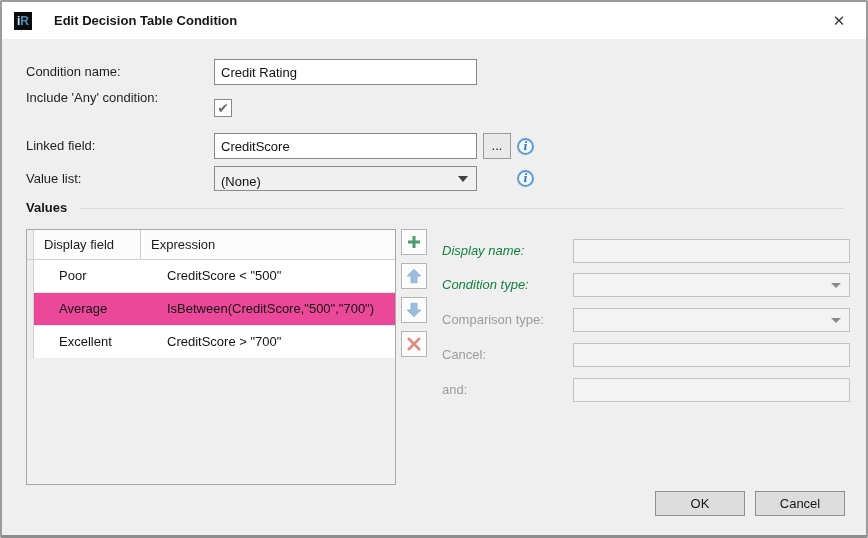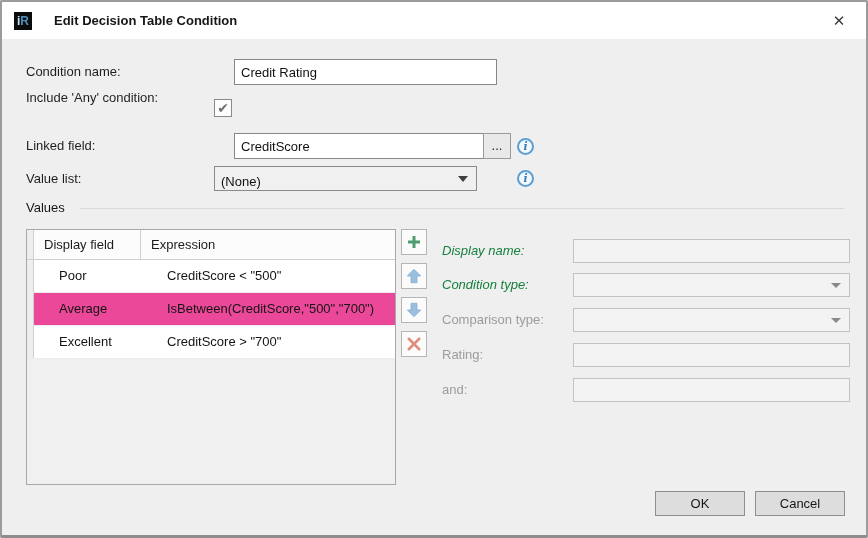--- a/index.html
+++ b/index.html
@@ -12,34 +12,34 @@
             display:flex;align-items:center;justify-content:center;font-size:12px;font-weight:bold;line-height:1;}
   .app-icon .i{color:#bfe3f2;}
   .app-icon .r{color:#4e8fbf;}
   .win-title{position:absolute;left:52px;top:0;height:37px;line-height:37px;font-size:13px;
              font-weight:600;color:#161616;}
   .close-btn{position:absolute;right:8px;top:0;width:38px;height:37px;display:flex;align-items:center;
              justify-content:center;font-size:15px;color:#3c3c3c;cursor:pointer;}
   
   .lbl{position:absolute;left:24px;font-size:13px;color:#1f1f1f;line-height:26px;white-space:nowrap;}
   .txt{position:absolute;left:212px;width:263px;height:26px;background:#ffffff;border:1px solid #878787;
-       font-family:"Liberation Sans",sans-serif;font-size:13px;color:#111;padding:0 6px;outline:none;margin-left:20px;}
+       font-family:"Liberation Sans",sans-serif;font-size:13px;color:#111;padding:0 6px;outline:none;}
   .combo{position:absolute;left:212px;width:263px;height:25px;background:#f0f0f0;border:1px solid #8a8a8a;
          font-size:13px;color:#111;line-height:23px;padding:3px 6px;}
   .combo .arr{position:absolute;right:8px;top:9px;width:0;height:0;border-left:5px solid transparent;
               border-right:5px solid transparent;border-top:6px solid #3f3f3f;}
   .checkbox{position:absolute;left:212px;width:18px;height:18px;background:#fdfdfd;border:1px solid #8a8a8a;
             color:#707070;font-size:14px;line-height:16px;text-align:center;}
   .browse-btn{position:absolute;left:481px;width:28px;height:26px;background:#e9e9e9;border:1px solid #9a9a9a;
               font-size:13px;color:#222;text-align:center;line-height:20px;cursor:pointer;}
   .info-icon{position:absolute;left:515px;width:17px;height:17px;border:2px solid #5b9fd4;border-radius:50%;
              color:#3a7dbd;background:#f4f8fb;font-family:"DejaVu Serif",serif;font-style:italic;font-weight:bold;
              font-size:11px;line-height:13px;text-align:center;}
   
-  .group-title{position:absolute;left:24px;top:198px;font-size:13px;font-weight:normal;color:#161616;}
+  .group-title{position:absolute;left:24px;top:198px;font-size:13px;font-weight:bold;color:#161616;}
   .group-line{position:absolute;left:78px;right:22px;top:206px;height:1px;background:#d9d9d9;}
   .grid{position:absolute;left:24px;top:227px;width:370px;height:256px;border:1px solid #a8a8a8;background:#f0f0f0;}
   .grid-header{display:flex;height:30px;background:#fcfcfc;border-bottom:1px solid #cfcfcf;}
   .rowhead{width:7px;background:#eeeeee;border-right:1px solid #cfcfcf;flex:0 0 auto;}
   .hcell{font-size:13px;color:#1c1c1c;line-height:29px;padding-left:10px;}
   .hcell.name{width:107px;border-right:1px solid #cfcfcf;}
   .hcell.expr{flex:1;}
   .grow{display:flex;height:33px;background:#ffffff;border-bottom:1px solid #ededed;cursor:default;}
   .grow.selected .cell{background:#ec4899;}
   .cell{font-size:13px;color:#141414;line-height:32px;padding-left:25px;white-space:nowrap;overflow:hidden;}
@@ -150,21 +150,21 @@
   <div class="dlbl on" style="top:271px;">Condition type:</div>
   <div class="dctl" style="top:271px;">
     <span class="arr"></span>
   </div>
 
   <div class="dlbl off" style="top:306px;">Comparison type:</div>
   <div class="dctl" style="top:306px;">
     <span class="arr"></span>
   </div>
 
-  <div class="dlbl off" style="top:341px;">Rating:</div>
+  <div class="dlbl off" style="top:341px;">Cancel:</div>
   <div class="dctl" style="top:341px;">
     <input disabled="" value="" style="">
   </div>
 
   <div class="dlbl off" style="top:376px;">and:</div>
   <div class="dctl" style="top:376px;">
     <input disabled="" value="" style="">
   </div>
 
   <button class="footer-btn cancel">Cancel</button>

